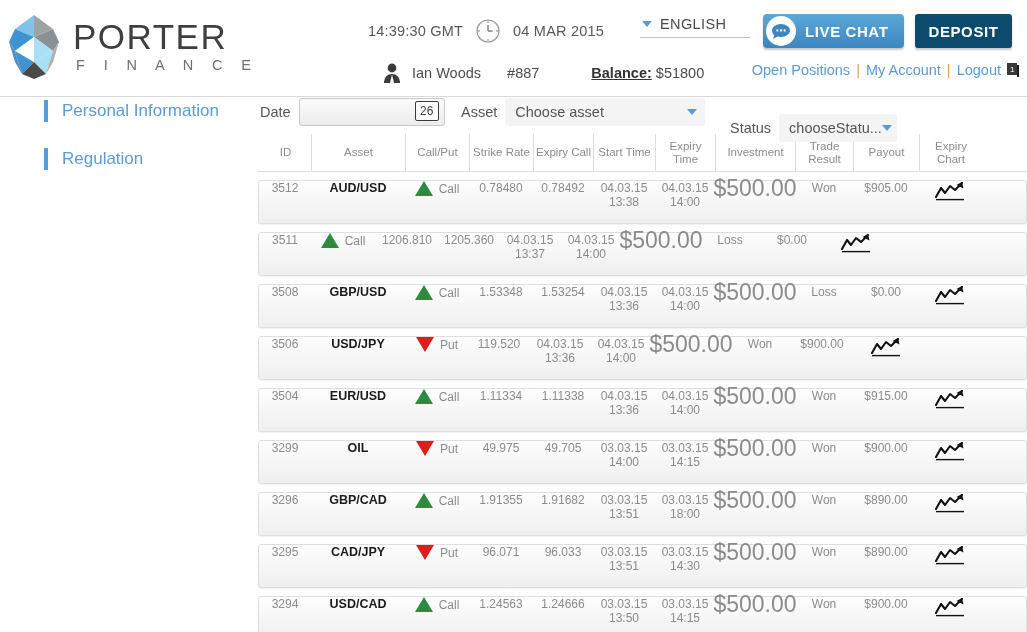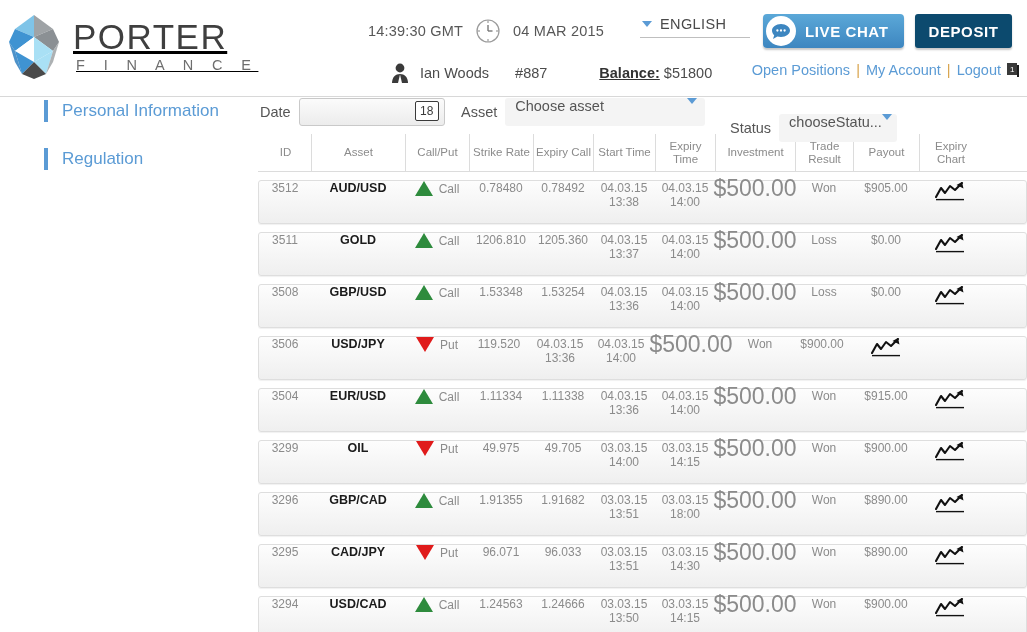--- a/index.html
+++ b/index.html
@@ -14,21 +14,21 @@
   .header {
     position: relative;
     height: 97px;
     background: #ffffff;
     border-bottom: 1px solid #d8d8d8;
   }
 
   .logo-block {
     position: absolute;
     left: 8px; top: 14px;
-    display: flex; align-items: center; text-decoration: underline;
+    display: flex; align-items: center;
   }
   .logo-mark { width: 52px; height: 66px; position: relative; }
   .logo-text { margin-left: 13px; }
   .logo-name {
     font-size: 35px; letter-spacing: 1.5px;
     color: #3f3f3f; font-weight: 400; line-height: 36px;
   }
   .logo-sub {
     font-size: 14.5px; letter-spacing: 7.4px;
     color: #6e6e6e; line-height: 20px; padding-left: 3px;
@@ -84,21 +84,21 @@
     background: #0c4a6e;
     box-shadow: 0 2px 2px rgba(0,0,0,.22);
     color: #fff; font-size: 15px; font-weight: bold;
     letter-spacing: .6px;
     display: flex; align-items: center; justify-content: center;
     border: none; cursor: pointer;
     font-family: "Liberation Sans", sans-serif;
   }
 
   .user-row {
-    position: absolute; left: 390px; top: 62px;
+    position: absolute; left: 382px; top: 62px;
     display: flex; align-items: center;
   }
   .user-icon { width: 20px; height: 22px; }
   .user-name { font-size: 14.5px; color: #4c4c4c; margin-left: 10px; }
   .user-id   { font-size: 14.5px; color: #4c4c4c; margin-left: 26px; }
   .balance-block { margin-left: 52px; font-size: 14.5px; color: #4c4c4c; }
   .balance-block b { color: #333; text-decoration: underline; }
 
   .nav-links {
     position: absolute; right: 8px; top: 62px;
@@ -152,21 +152,21 @@
     width: 24px; height: 20px;
     border: 1.6px solid #3a3a3a; border-radius: 2px;
     font-size: 12px; color: #3a3a3a;
     display: flex; align-items: center; justify-content: center;
     background: #fff;
   }
 
   .sel-box {
     margin-left: 8px; height: 28px;
     background: #f4f4f4; border-radius: 3px;
-    display: flex; align-items: flex-start; justify-content: space-between;
+    display: flex; align-items: center; justify-content: space-between;
     padding: 0 8px 0 10px;
     font-size: 14.5px; color: #555;
     cursor: pointer;
   }
   .sel-asset  { width: 200px; }
   .sel-status { width: 118px; }
 
   
   .tbl-head {
     display: flex; align-items: stretch;
@@ -334,21 +334,21 @@
     <span class="side-label">Regulation</span>
   </div>
 </div>
 
 <div class="content">
 
   <div class="filter-bar">
     <div class="filter-group" style="left:2px; top:0px;">
       <span class="filter-label">Date</span>
       <div class="date-box">
-        <span class="cal-icon">18</span>
+        <span class="cal-icon">26</span>
       </div>
     </div>
 
     <div class="filter-group" style="left:203px; top:0px;">
       <span class="filter-label">Asset</span>
       <div class="sel-box sel-asset">
         <span>Choose asset</span>
         <span class="caret-down"></span>
       </div>
     </div>
@@ -394,21 +394,20 @@
         <div class="td c-chart">
           <svg width="30" height="20" viewBox="0 0 30 20">
             <polyline points="1,16 6,7 10,12 15,5 20,9 27,2" fill="none" stroke="#111" stroke-width="2.1" stroke-linejoin="round" stroke-linecap="round"></polyline>
             <polygon points="27,1 28.5,7.5 21.5,4" fill="#111"></polygon>
             <line x1="1" y1="18.6" x2="29" y2="18.6" stroke="#111" stroke-width="1.4"></line>
           </svg>
         </div>
       </div>
       <div class="row">
         <div class="td c-id">3511</div>
-        <div class="td c-asset td-asset">GOLD</div>
         <div class="td c-cp td-cp">
           <span class="tri-up"></span>
           <span class="cp-label">Call</span>
         </div>
         <div class="td c-strike">1206.810</div>
         <div class="td c-exrate">1205.360</div>
         <div class="td c-start">04.03.15<br>13:37</div>
         <div class="td c-expiry">04.03.15<br>14:00</div>
         <div class="td c-invest td-invest">$500.00</div>
         <div class="td c-result">Loss</div>

